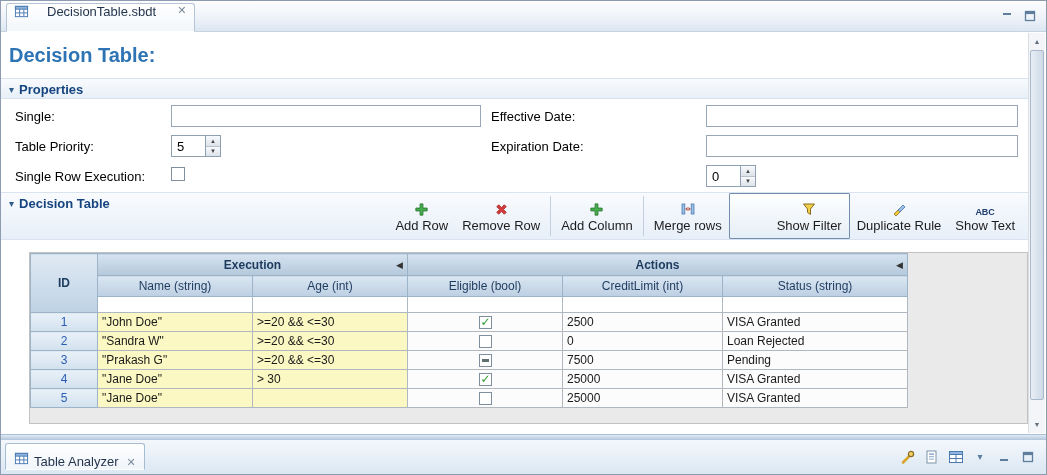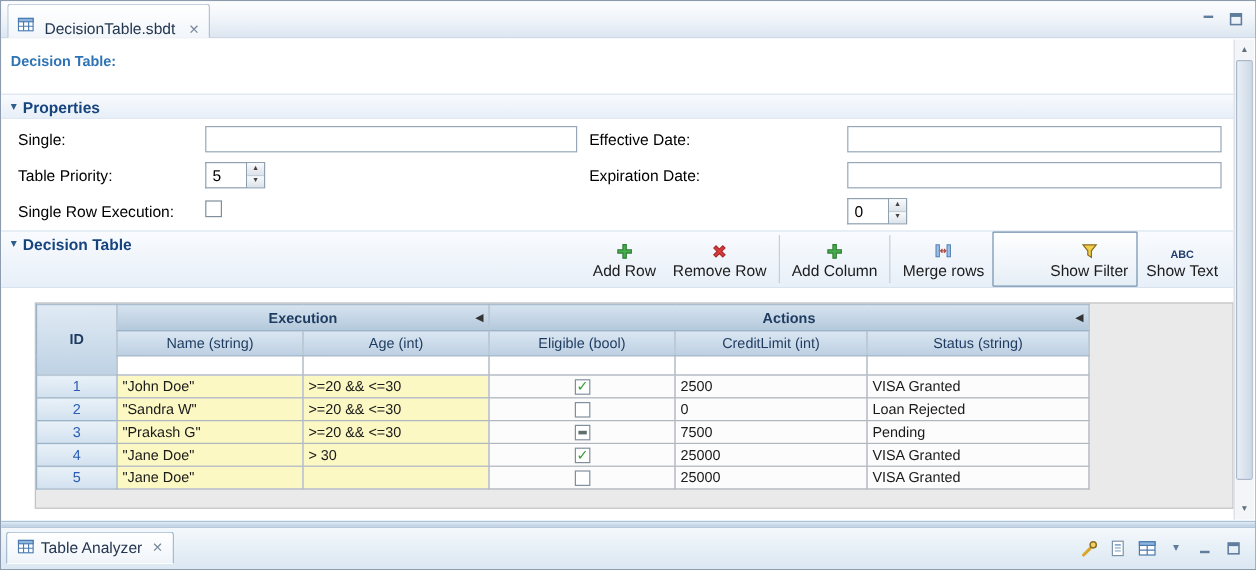--- a/index.html
+++ b/index.html
@@ -4,31 +4,31 @@
 <style>
   *{margin:0;padding:0;box-sizing:border-box;}
   html,body{margin:0;}
   body{font-family:"Liberation Sans","DejaVu Sans",sans-serif;font-size:13px;background:#cfd8e4;}
   .window{position:relative;width:1047px;height:475px;background:#fff;border:1px solid #8c9cae;overflow:hidden;}
 
   
   .tabbar{position:absolute;left:0;top:0;right:0;height:31px;
           background:linear-gradient(#fdfdfe 0%,#eef3f9 55%,#dce6f1 100%);
           border-bottom:1px solid #c6d3e0;}
-  .etab{position:absolute;left:5px;top:2px;height:29px;display:flex;align-items:flex-end;gap:8px;
+  .etab{position:absolute;left:5px;top:2px;height:29px;display:flex;align-items:flex-start;gap:18px;
         padding:0 8px 0 7px;background:linear-gradient(#ffffff,#f2f6fa);
         border:1px solid #b4c4d4;border-bottom:1px solid #ffffff;border-radius:3px 3px 0 0;}
   .tlabel{color:#24364f;font-size:13px;}
   .tclose{color:#7b8a9b;font-size:11px;margin-left:3px;cursor:pointer;}
   .winbtns{position:absolute;right:8px;top:7px;display:flex;gap:7px;}
   .wbtn{width:16px;height:16px;display:flex;align-items:center;justify-content:center;cursor:pointer;}
 
   
   .main{position:absolute;left:0;top:31px;width:1047px;height:402px;background:#fff;}
-  .pagetitle{position:absolute;left:8px;top:12px;font-size:12px;font-weight:bold;color:#2e74b5;}
+  .pagetitle{position:absolute;left:8px;top:12px;font-size:20px;font-weight:bold;color:#2e74b5;}
   .band{position:absolute;left:0;right:20px;background:linear-gradient(#f9fbfe,#e7eff8);
         border-top:1px solid #d8e3ef;border-bottom:1px solid #d8e3ef;}
   .band-props{top:46px;height:21px;}
   .band-dt{top:160px;height:48px;}
   .bandrow{display:flex;align-items:center;height:20px;padding-left:8px;}
   .tri{color:#2f5d8c;font-size:10px;margin-right:5px;}
   .bandlabel{color:#15447f;font-weight:bold;font-size:13px;}
 
   .flabel{position:absolute;font-size:13px;color:#000;white-space:nowrap;}
   .finput{position:absolute;height:22px;border:1px solid #97a7b7;background:#fff;
@@ -84,21 +84,21 @@
   .sarrow.up{top:1px;}
   .sarrow.down{bottom:1px;}
   .sthumb{position:absolute;left:1px;width:14px;top:17px;height:350px;
           background:linear-gradient(90deg,#e8eef5,#cdd9e6);border:1px solid #aab9c9;border-radius:2px;}
 
   
   .splitter{position:absolute;left:0;right:0;top:433px;height:5px;
             background:linear-gradient(#e2ebf4,#b9cde2);border-top:1px solid #aac0d6;cursor:row-resize;}
   .bottombar{position:absolute;left:0;right:0;top:438px;height:37px;
              background:linear-gradient(#f4f8fc,#d9e6f2);border-top:1px solid #b7c9db;}
-  .btab{position:absolute;left:4px;top:3px;height:27px;display:flex;align-items:center;gap:5px;
+  .btab{position:absolute;left:4px;top:3px;height:27px;display:flex;align-items:flex-end;gap:5px;
         padding:0 8px;background:linear-gradient(#ffffff,#f0f5fa);
         border:1px solid #a6bcd0;border-bottom:1px solid #fff;border-radius:3px 3px 0 0;}
   .bicons{position:absolute;right:10px;top:9px;display:flex;gap:8px;align-items:center;}
   .bicon{width:16px;height:16px;display:flex;align-items:center;justify-content:center;cursor:pointer;}
   .chev{font-size:10px;color:#5f7d9c;line-height:1;}
 </style>
 </head>
 <body>
 
 <div class="window">
@@ -213,20 +213,29 @@
           </span>
         <span class="tlbl">Merge rows</span>
       </div>
       <div class="titem active">
         <span class="ticn">
             <svg width="16" height="16" viewBox="0 0 16 16">
               <path d="M2.5 3h11L9.5 8v5.5l-3-2V8z" fill="#f2cf4a" stroke="#8a6d1f"></path>
             </svg>
           </span>
         <span class="tlbl">Show Filter</span>
+      </div>
+      <div class="titem">
+        <span class="ticn">
+            <svg width="16" height="16" viewBox="0 0 16 16">
+              <path d="M3 13 L9 7 L11 9 L5 15 z" fill="#f0c93c" stroke="#8a6d1f" stroke-width="0.8"></path>
+              <path d="M7 9 L12 4 L14 6 L9 11 z" fill="#9cc0e4" stroke="#4a7ab0" stroke-width="0.8"></path>
+            </svg>
+          </span>
+        <span class="tlbl">Duplicate Rule</span>
       </div>
       <div class="titem">
         <span class="ticn">
             <span class="abcicon">ABC</span>
           </span>
         <span class="tlbl">Show Text</span>
       </div>
     </div>
 
     <div class="tablewrap">

